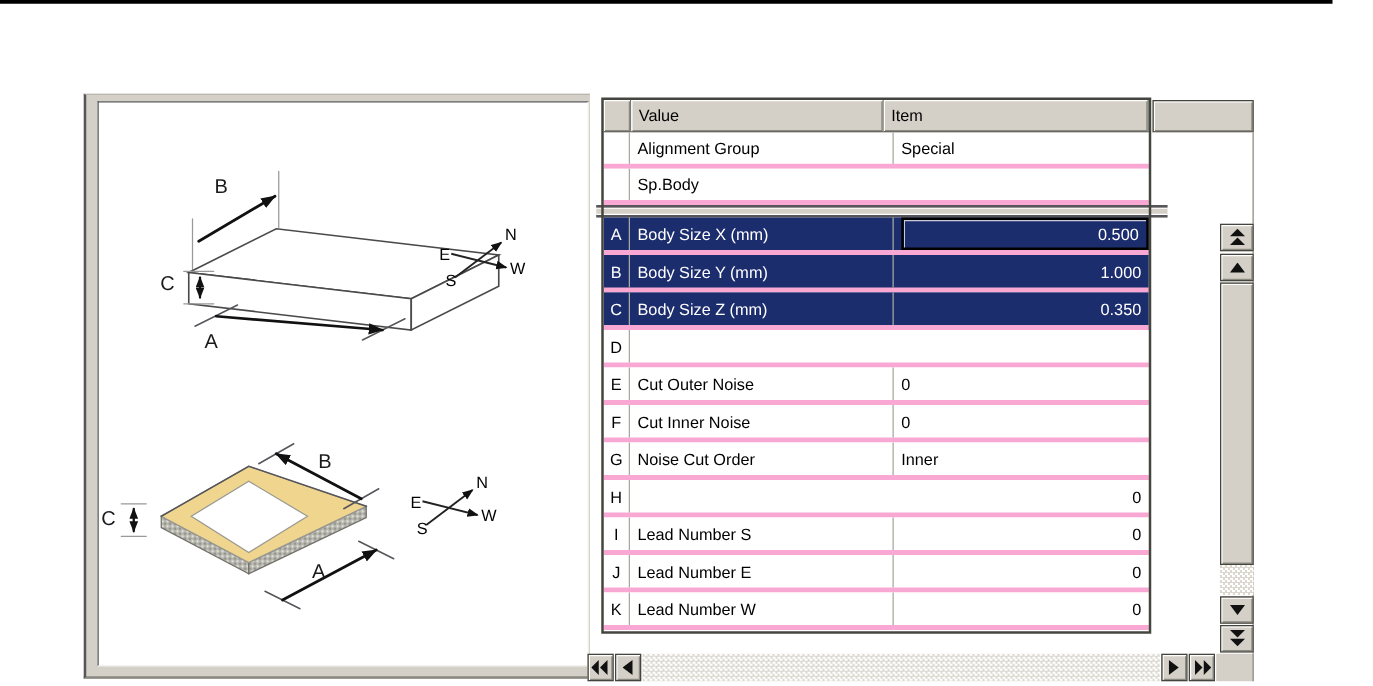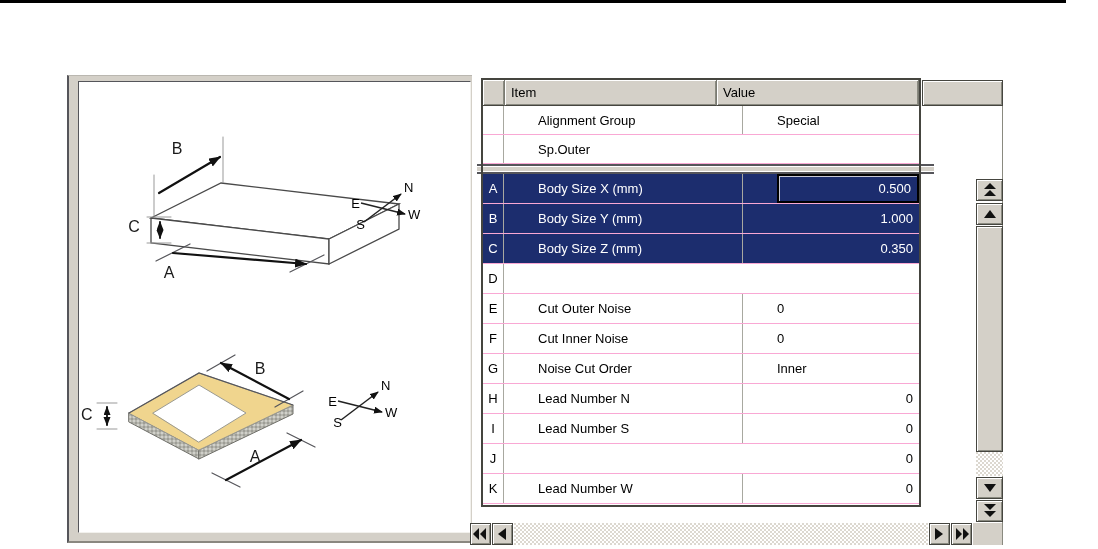--- a/index.html
+++ b/index.html
@@ -23,21 +23,21 @@
   .hdr-corner{width:22px;padding-left:0;}
   .hdr-item{width:212px;}
   .hdr-value{flex:1;}
   .extra-hdr{position:absolute;left:441px;top:2px;width:81px;height:26px;background:#d4d0c8;
              border:1px solid #45453f;box-shadow:inset 1px 1px 0 #fff, inset -1px -1px 0 #8a8a80;box-sizing:border-box;}
   .extra-body{position:absolute;left:441px;top:28px;width:81px;height:417px;background:#fff;
               border-right:1px solid #8a8a80;box-sizing:border-box;}
 
   .rows-top{position:absolute;left:2px;top:28px;width:436px;}
   .rows-main{position:absolute;left:2px;top:96px;width:436px;}
-  .row{display:flex;height:29px;border-bottom:1px solid #f9a8d4;box-sizing:border-box;background:#fff;gap:28px;}
+  .row{display:flex;height:29px;border-bottom:4px solid #f9a8d4;box-sizing:border-box;background:#fff;}
   .rows-main .row{height:30px;}
   .c-letter{width:21px;border-right:1px solid #a8a8a0;display:flex;align-items:center;justify-content:center;box-sizing:border-box;}
   .c-item{width:211px;border-right:1px solid #a8a8a0;display:flex;align-items:center;padding-left:6px;box-sizing:border-box;}
   .c-value{flex:1;display:flex;align-items:center;padding:4px 6px;box-sizing:border-box;}
   .c-value.right{justify-content:flex-end;margin-left:6px;}
   .row.sel{background:#1c2d6e;color:#fff;}
   .c-value.focus{border:2px solid #000;box-shadow:inset 1px 1px 0 #c9c9d4;}
 
   .splitter{position:absolute;left:-4px;top:86px;width:457px;height:10px;background:#d4d0c8;
             border-top:2px solid #55555a;border-bottom:2px solid #55555a;box-sizing:border-box;
@@ -134,35 +134,35 @@
           <text x="306" y="335" font-size="13" text-anchor="start">W</text>
         </g>
       </svg>
     </div>
   </div>
 
   <div class="table-area">
 
     <div class="hdr-row">
       <div class="hdr-cell hdr-corner"></div>
+      <div class="hdr-cell hdr-value">Value</div>
       <div class="hdr-cell hdr-item">Item</div>
-      <div class="hdr-cell hdr-value">Value</div>
     </div>
     <div class="extra-hdr"></div>
     <div class="extra-body"></div>
 
     <div class="rows-top" id="frozenRows">
         <div class="row">
           <div class="c-letter"></div>
           <div class="c-item">Alignment Group</div>
           <div class="c-value">Special</div>
         </div>
         <div class="row">
           <div class="c-letter"></div>
-          <div class="c-value">Sp.Outer</div>
+          <div class="c-value">Sp.Body</div>
         </div>
       </div>
     <div class="splitter"></div>
     <div class="rows-main" id="mainRows">
         <div class="row sel">
           <div class="c-letter">A</div>
           <div class="c-item">Body Size X (mm)</div>
           <div class="c-value right focus">0.500</div>
         </div>
         <div class="row sel">
@@ -188,30 +188,30 @@
           <div class="c-item">Cut Inner Noise</div>
           <div class="c-value">0</div>
         </div>
         <div class="row">
           <div class="c-letter">G</div>
           <div class="c-item">Noise Cut Order</div>
           <div class="c-value">Inner</div>
         </div>
         <div class="row">
           <div class="c-letter">H</div>
-          <div class="c-item">Lead Number N</div>
           <div class="c-value right">0</div>
         </div>
         <div class="row">
           <div class="c-letter">I</div>
           <div class="c-item">Lead Number S</div>
           <div class="c-value right">0</div>
         </div>
         <div class="row">
           <div class="c-letter">J</div>
+          <div class="c-item">Lead Number E</div>
           <div class="c-value right">0</div>
         </div>
         <div class="row">
           <div class="c-letter">K</div>
           <div class="c-item">Lead Number W</div>
           <div class="c-value right">0</div>
         </div>
       </div>
     <div class="grid-border"></div>
 

